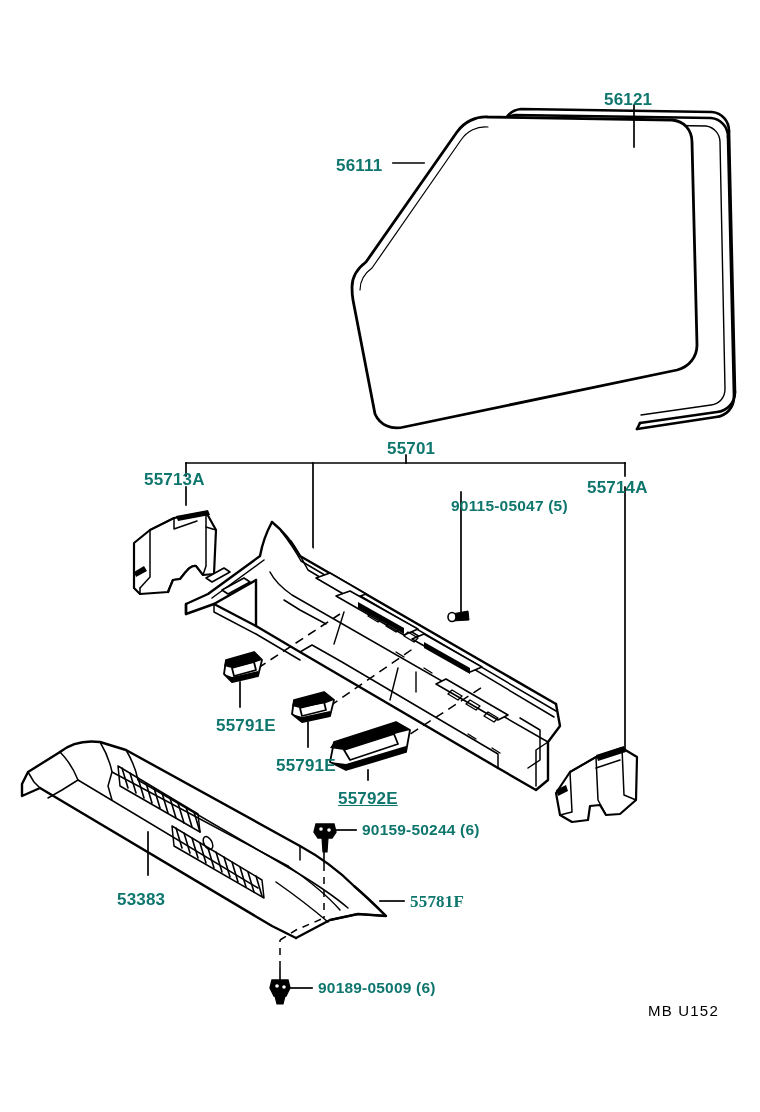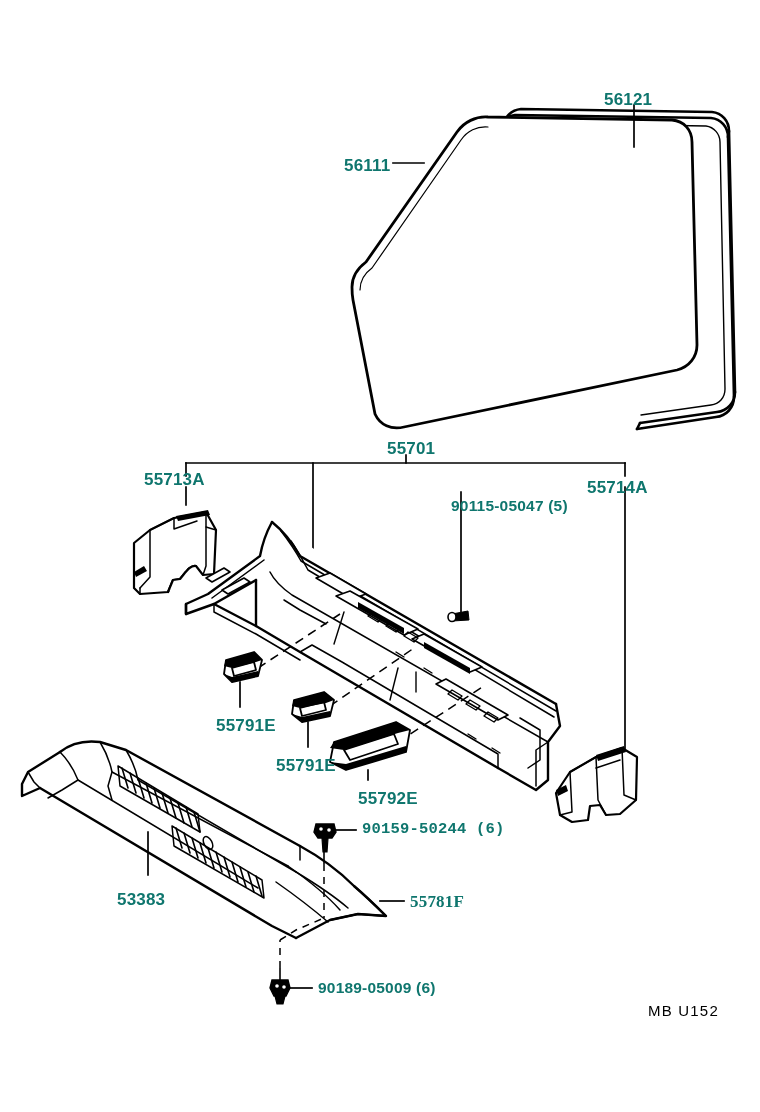--- a/index.html
+++ b/index.html
@@ -342,29 +342,29 @@
     </g>
     <g fill="none" stroke="#000" stroke-width="1.7" stroke-linecap="square">
       <path d="M148,875 L148,832"></path>
     </g>
     <g fill="none" stroke="#000" stroke-width="1.7" stroke-linecap="square">
       <path d="M404,901 L380,901"></path>
     </g>
 
   </svg>
 
-  <div class="label" style="left:344px; top:157px;">56111</div>
+  <div class="label" style="left:336px; top:157px;">56111</div>
   <div class="label" style="left:604px; top:91px;">56121</div>
   <div class="label" style="left:371px; top:440px;margin-left:16px;">55701</div>
   <div class="label" style="left:144px; top:471px;">55713A</div>
   <div class="label small" style="left:415px; top:498px;margin-left:36px;">90115-05047 (5)</div>
   <div class="label" style="left:587px; top:479px;">55714A</div>
   <div class="label" style="left:216px; top:717px;">55791E</div>
   <div class="label" style="left:276px; top:757px;">55791E</div>
-  <div class="label" style="left:358px; top:790px;">55792E</div>
+  <div class="label" style="left:338px; top:790px;text-decoration:underline;">55792E</div>
   <div class="label" style="left:117px; top:891px;">53383</div>
-  <div class="label small" style="left:362px; top:822px;font-family:Liberation Mono, monospace;">90159-50244 (6)</div>
+  <div class="label small" style="left:362px; top:822px;">90159-50244 (6)</div>
   <div class="label" style="left:410px; top:893px;font-family:Liberation Serif, serif;">55781F</div>
   <div class="label small" style="left:318px; top:980px;">90189-05009 (6)</div>
 
   <div class="footer" style="left:648px; top:1002px;">MB  U152</div>
 
 </div>
 
 </body></html>

